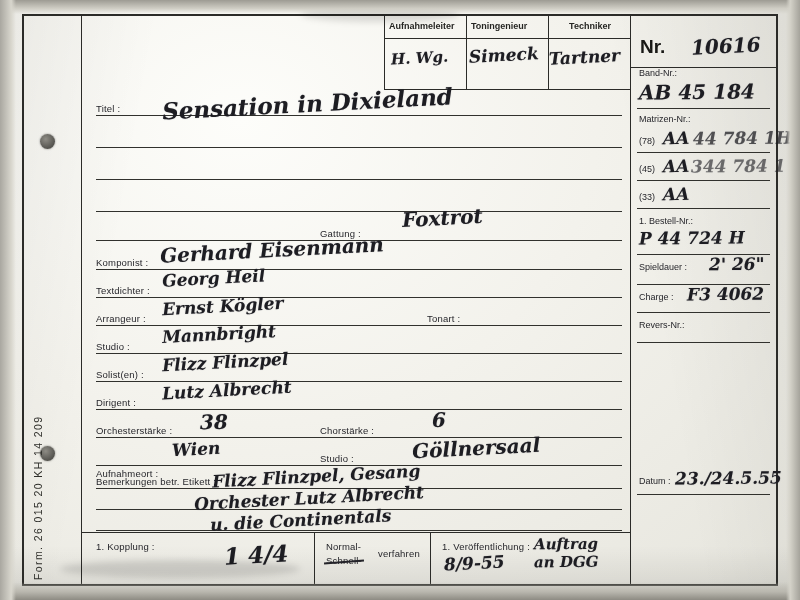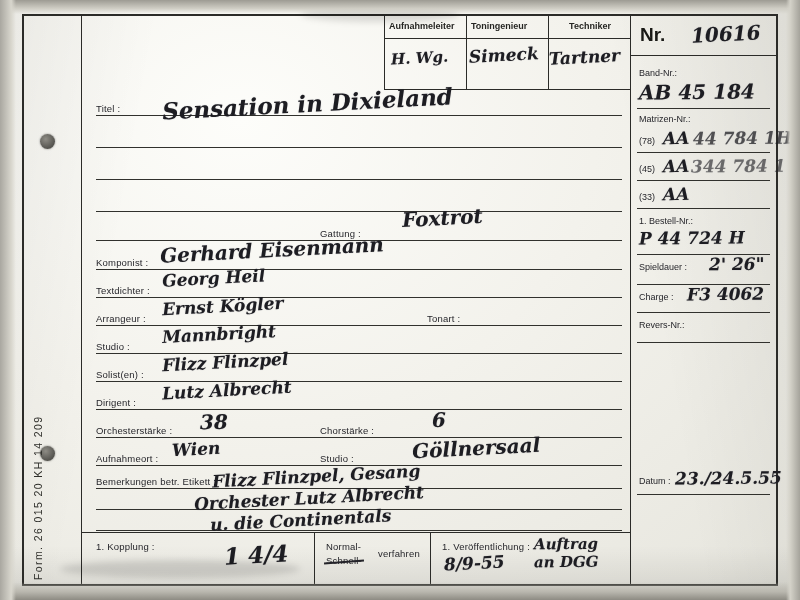--- a/index.html
+++ b/index.html
@@ -111,21 +111,21 @@
   }
   .hw.s{font-size:15px;}
   .hw.m{font-size:17px;}
   .hw.l{font-size:20px;}
   .hw.xl{font-size:23px;}
   .hw.up{transform:rotate(-3deg);}
   .hw.flat{transform:rotate(-0.6deg);}
   .rlbl{position:absolute;left:8px;font-size:9px;color:#26262b;white-space:nowrap;}
   .rline{position:absolute;left:6px;right:6px;border-top:1.4px solid #31312d;}
   #nrbox{
-    position:absolute;left:0;top:0;width:100%;height:40px;
+    position:absolute;left:0;top:12px;width:100%;height:40px;
     border-bottom:1.5px solid #2b2b28;box-sizing:border-box;
   }
   .nrlabel{position:absolute;left:9px;top:8px;font-size:19px;font-weight:bold;color:#191916;}
 
   
   #bottom{
     position:absolute;left:58px;right:146px;bottom:0;height:52px;
     border-top:1.5px solid #2b2b28;box-sizing:border-box;
   }
   #bottom .sep{position:absolute;top:0;bottom:0;width:0;border-left:1.5px solid #2b2b28;}
@@ -196,21 +196,21 @@
       <div class="lbl" style="left:238px;top:212px">Gattung :</div>
       <div class="lbl" style="left:14px;top:241px">Komponist :</div>
       <div class="lbl" style="left:14px;top:269px">Textdichter :</div>
       <div class="lbl" style="left:14px;top:297px">Arrangeur :</div>
       <div class="lbl" style="left:345px;top:297px">Tonart :</div>
       <div class="lbl" style="left:14px;top:325px">Studio :</div>
       <div class="lbl" style="left:14px;top:353px">Solist(en) :</div>
       <div class="lbl" style="left:14px;top:381px">Dirigent :</div>
       <div class="lbl" style="left:14px;top:409px">Orchesterstärke :</div>
       <div class="lbl" style="left:238px;top:409px">Chorstärke :</div>
-      <div class="lbl" style="left:14px;top:437px">Aufnahmeort :</div>
+      <div class="lbl" style="left:14px;top:452px">Aufnahmeort :</div>
       <div class="lbl" style="left:238px;top:437px">Studio :</div>
       <div class="lbl" style="left:14px;top:460px">Bemerkungen betr. Etikett :</div>
 
       <div class="hw xl up" style="left:80px;top:74px">Sensation in Dixieland</div>
       <div class="hw l up" style="left:320px;top:190px">Foxtrot</div>
       <div class="hw l up" style="left:78px;top:222px">Gerhard Eisenmann</div>
       <div class="hw m up" style="left:80px;top:252px">Georg Heil</div>
       <div class="hw m up" style="left:80px;top:280px">Ernst Kögler</div>
       <div class="hw m up" style="left:80px;top:308px">Mannbright</div>
       <div class="hw m up" style="left:80px;top:336px">Flizz Flinzpel</div>

